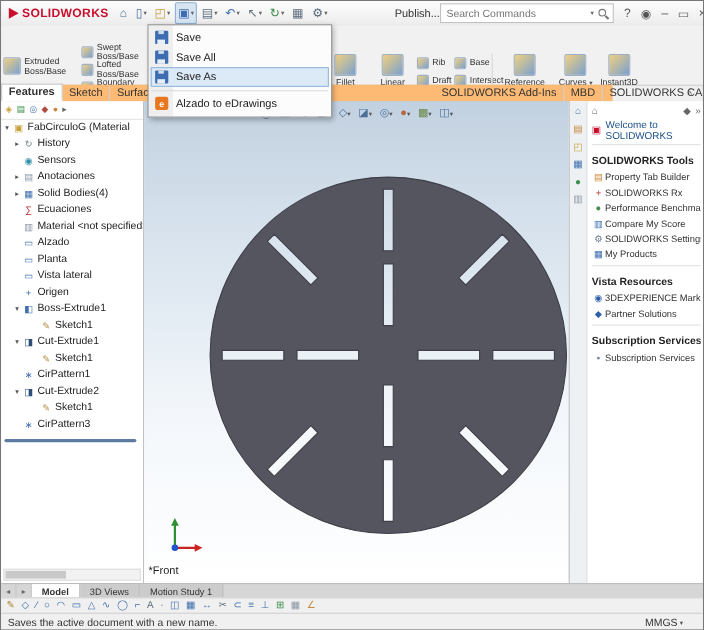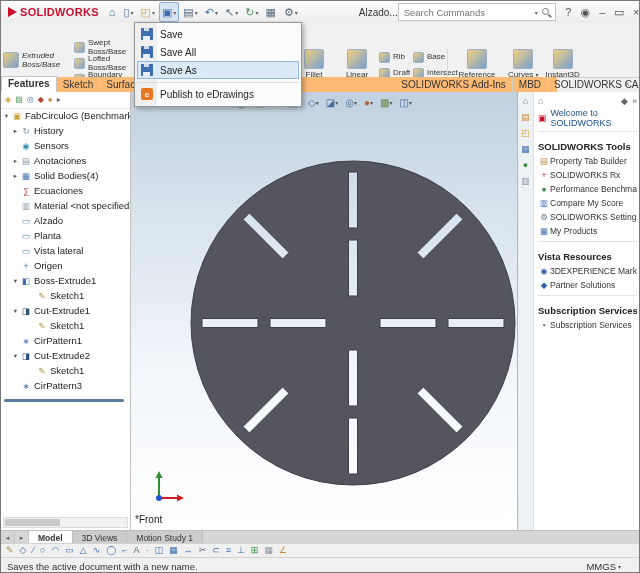--- a/index.html
+++ b/index.html
@@ -28,21 +28,21 @@
   .mag::before{content:"";position:absolute;left:1px;top:1px;width:5px;height:5px;border:1.5px solid #777;border-radius:50%;}
   .mag::after{content:"";position:absolute;left:7px;top:8px;width:4px;height:1.5px;background:#777;transform:rotate(45deg);}
   #wincontrols{display:flex;align-items:center;margin-left:4px;flex:none;}
   .wi{width:17px;height:18px;display:flex;align-items:center;justify-content:center;color:#555;font-size:11px;}
   
   #ribbon{left:0;top:22px;width:640px;height:54px;background:#f1f1f1;border-bottom:1px solid #cfcfcf;}
   .ric{width:14px;height:14px;border-radius:2px;border:1px solid #9fb0c4;flex:none;
        background:linear-gradient(135deg,#f0d080 0%,#7aa0d0 100%);}
   .ric.small{width:9px;height:9px;}
   .ric.big{width:18px;height:18px;margin:1px auto 1px;}
-  .rb-med{height:26px;display:flex;align-items:center;gap:3px;font-style:italic;}
+  .rb-med{height:26px;display:flex;align-items:center;gap:3px;}
   .rb-sm{height:16px;display:flex;align-items:center;gap:3px;}
   .rb-lbl{font-size:8px;line-height:1.15;color:#333;}
   .rb-big{min-width:28px;max-width:48px;display:flex;flex-direction:column;align-items:center;
           text-align:center;font-size:8px;line-height:1.1;color:#333;}
   .chev{font-size:6px;color:#555;}
   #rb-left{left:2px;top:24px;width:70px;position:absolute;}
   #rb-mid{left:73px;top:16px;width:62px;position:absolute;}
   #rb-bigs{left:299px;top:25px;position:absolute;display:flex;gap:5px;}
   #rb-col1{left:378px;top:26px;width:34px;position:absolute;}
   #rb-col2{left:412px;top:26px;width:50px;position:absolute;}
@@ -176,21 +176,21 @@
         <span class="qt">
           <span class="g" style="color: rgb(90, 107, 124);">▦</span>
           <span class="chev"></span>
         </span>
 
         <span class="qt">
           <span class="g" style="color: rgb(90, 107, 124);">⚙</span>
           <span class="chev">▾</span>
         </span>
       </div>
-    <span id="docname">Alzado...</span>
+    <span id="docname">Publish...</span>
     <div id="searchbox">
       <input placeholder="Search Commands" style="">
       <span class="chev">▾</span>
       <span class="mag"></span>
     </div>
     <div id="wincontrols">
 
         <span class="wi">?</span>
 
         <span class="wi">◉</span>
@@ -344,21 +344,21 @@
 
         <span class="fmt" style="color: rgb(200, 135, 60);">●</span>
 
         <span class="fmt" style="color: rgb(102, 102, 102);">▸</span>
       </div>
     <div id="tree">
 
         <div class="trow" style="padding-left: 1px;">
           <span class="arr">▾</span>
           <span class="ticon" style="color: rgb(200, 160, 60);">▣</span>
-          <span class="tlbl">FabCirculoG (Benchmark</span>
+          <span class="tlbl">FabCirculoG (Material</span>
         </div>
 
         <div class="trow" style="padding-left: 10px;">
           <span class="arr">▸</span>
           <span class="ticon" style="color: rgb(122, 138, 153);">↻</span>
           <span class="tlbl">History</span>
         </div>
 
         <div class="trow" style="padding-left: 10px;">
           <span class="arr"></span>
@@ -637,21 +637,21 @@
         <span>Save All</span>
       </div>
 
       <div class="mi hover">
         <span class="mi-ic ic-floppy"></span>
         <span>Save As</span>
       </div>
 
       <div class="mi sep-before">
         <span class="mi-ic ic-edrw">e</span>
-        <span>Publish to eDrawings</span>
+        <span>Alzado to eDrawings</span>
       </div>
     </div>
 
   <div id="mtabs" class="abs">
     <div style="display:flex;">
 
         <span class="mnav">◂</span>
 
         <span class="mnav">▸</span>
       </div>

